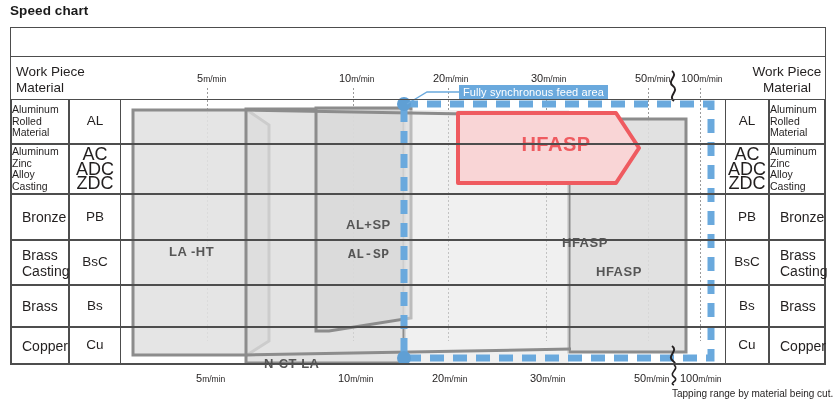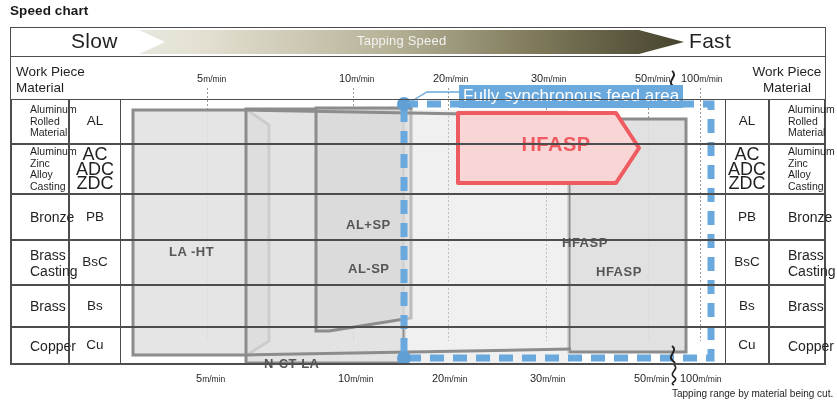--- a/index.html
+++ b/index.html
@@ -70,39 +70,39 @@
 
   
   .mtable{position:absolute;}
   .cell{
     position:absolute;box-sizing:border-box;
     border:1px solid #4d4d4d;
     display:flex;align-items:center;
     font-size:13px;color:#221f1f;
     background:transparent;
   }
-  .cell.small{font-size:10.5px;line-height:11.5px;padding-left:18px;}
-  .cell.big{font-size:14px;padding-left:18px;}
+  .cell.small{font-size:10.5px;line-height:11.5px;padding-left:0;}
+  .cell.big{font-size:14px;padding-left:10px;}
   .cell.code{justify-content:center;font-size:13.5px;line-height:14.5px;text-align:center;}
   .cell.code.multi{font-size:18px;}
 
   
   .plot{position:absolute;left:0;top:0;width:814px;height:336px;pointer-events:none;}
 
   
   .rlabel{
     position:absolute;font-size:13px;font-weight:bold;color:#565656;
     letter-spacing:0.5px;white-space:nowrap;
   }
 
   
   .bluebox{
     position:absolute;
     background:#6aa9dd;color:#ffffff;
-    font-size:17px;padding:1px 4px 2px 4px;
+    font-size:11px;padding:1px 4px 2px 4px;
     white-space:nowrap;letter-spacing:0.1px;
   }
 
   
   .hdasp-t1{
     position:absolute;left:470px;top:105px;width:150px;text-align:center;
     font-size:20px;font-weight:bold;color:#ef5b60;letter-spacing:0.5px;
   }
   .hdasp-t2{
     position:absolute;left:456px;top:128px;width:178px;text-align:center;
@@ -117,39 +117,20 @@
 </style>
 </head>
 <body>
 
 <div class="page">
 
   <div class="page-title">Speed chart</div>
 
   <div class="frame">
 
-    <div class="speedband">
-      <div class="slow-label">Slow</div>
-      <div class="arrow-wrap">
-        <svg width="545" height="24" viewBox="0 0 545 24">
-          <defs>
-            <linearGradient id="spdgrad" x1="0" y1="0" x2="1" y2="0">
-              <stop offset="0%" stop-color="#e9e7dd"></stop>
-              <stop offset="12%" stop-color="#e3e0d2"></stop>
-              <stop offset="45%" stop-color="#b8b49a"></stop>
-              <stop offset="72%" stop-color="#807b5c"></stop>
-              <stop offset="100%" stop-color="#46432e"></stop>
-            </linearGradient>
-          </defs>
-          <path d="M0,0 L500,0 L545,12 L500,24 L0,24 L26,12 Z" fill="url(#spdgrad)"></path>
-        </svg>
-      </div>
-      <div class="tapping-speed-label">Tapping Speed</div>
-      <div class="fast-label">Fast</div>
-    </div>
     <div class="hdr-rule"></div>
 
     <div class="wp-left">
       <div>Work Piece</div>
       <div>Material</div>
     </div>
     <div class="wp-right">
       <div>Work Piece</div>
       <div>Material</div>
     </div>
@@ -196,21 +177,21 @@
         <path d="M396,76 L416,64 L450,64" fill="none" stroke="#6aa9dd" stroke-width="1.4"></path>
 
         <path d="M661,43 C668,48 655,53 662,58 C669,63 656,68 663,73" fill="none" stroke="#231f20" stroke-width="2"></path>
         <path d="M661,318 C668,323 655,328 662,333 C669,338 656,343 663,348" fill="none" stroke="#231f20" stroke-width="2"></path>
       </svg>
     </div>
 
     <div class="rlabel" style="left:158px;top:216px;">LA -HT</div>
     <div class="rlabel" style="left:253px;top:328px;">N-CT LA</div>
     <div class="rlabel" style="left:335px;top:189px;">AL+SP</div>
-    <div class="rlabel" style="left:337px;top:233px;">AL-SP</div>
+    <div class="rlabel" style="left:337px;top:219px;font-family:Liberation Mono, monospace;">AL-SP</div>
     <div class="rlabel" style="left:551px;top:207px;">HFASP</div>
     <div class="rlabel" style="left:585px;top:236px;">HFASP</div>
 
     <div class="hdasp-t1">HFASP</div>
 
     <div class="bluebox" style="left:448px;top:57px;">Fully synchronous feed area</div>
 
     <div class="mtable">
 
       <div class="cell small" style="left:0px;top:71px;width:58px;height:45px;">

